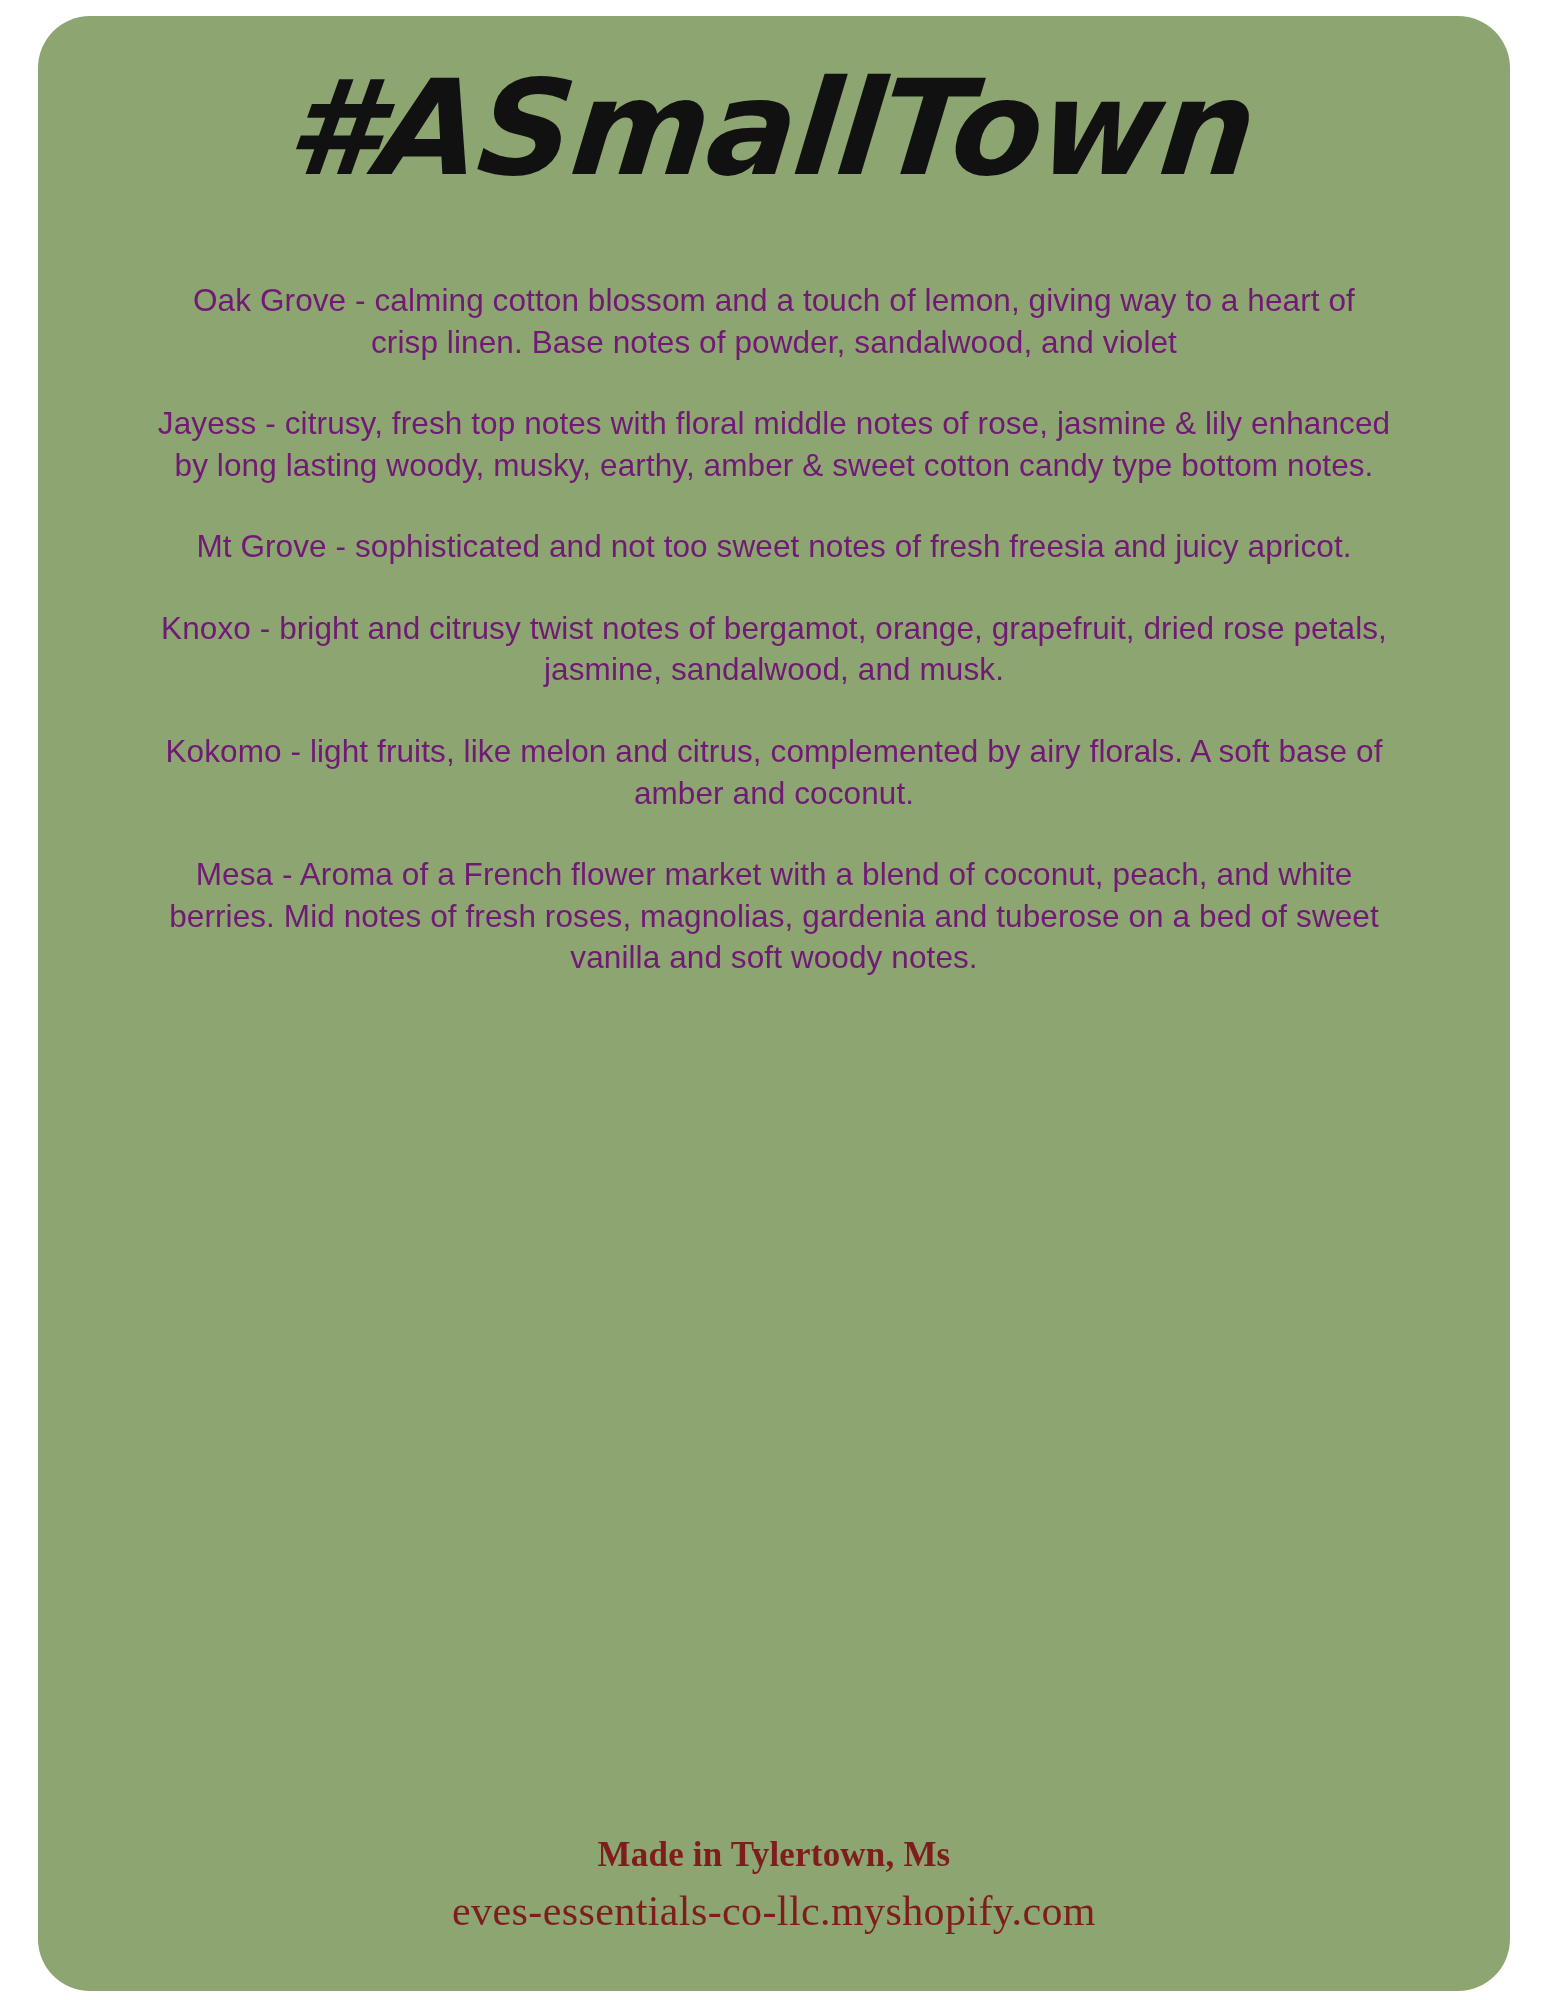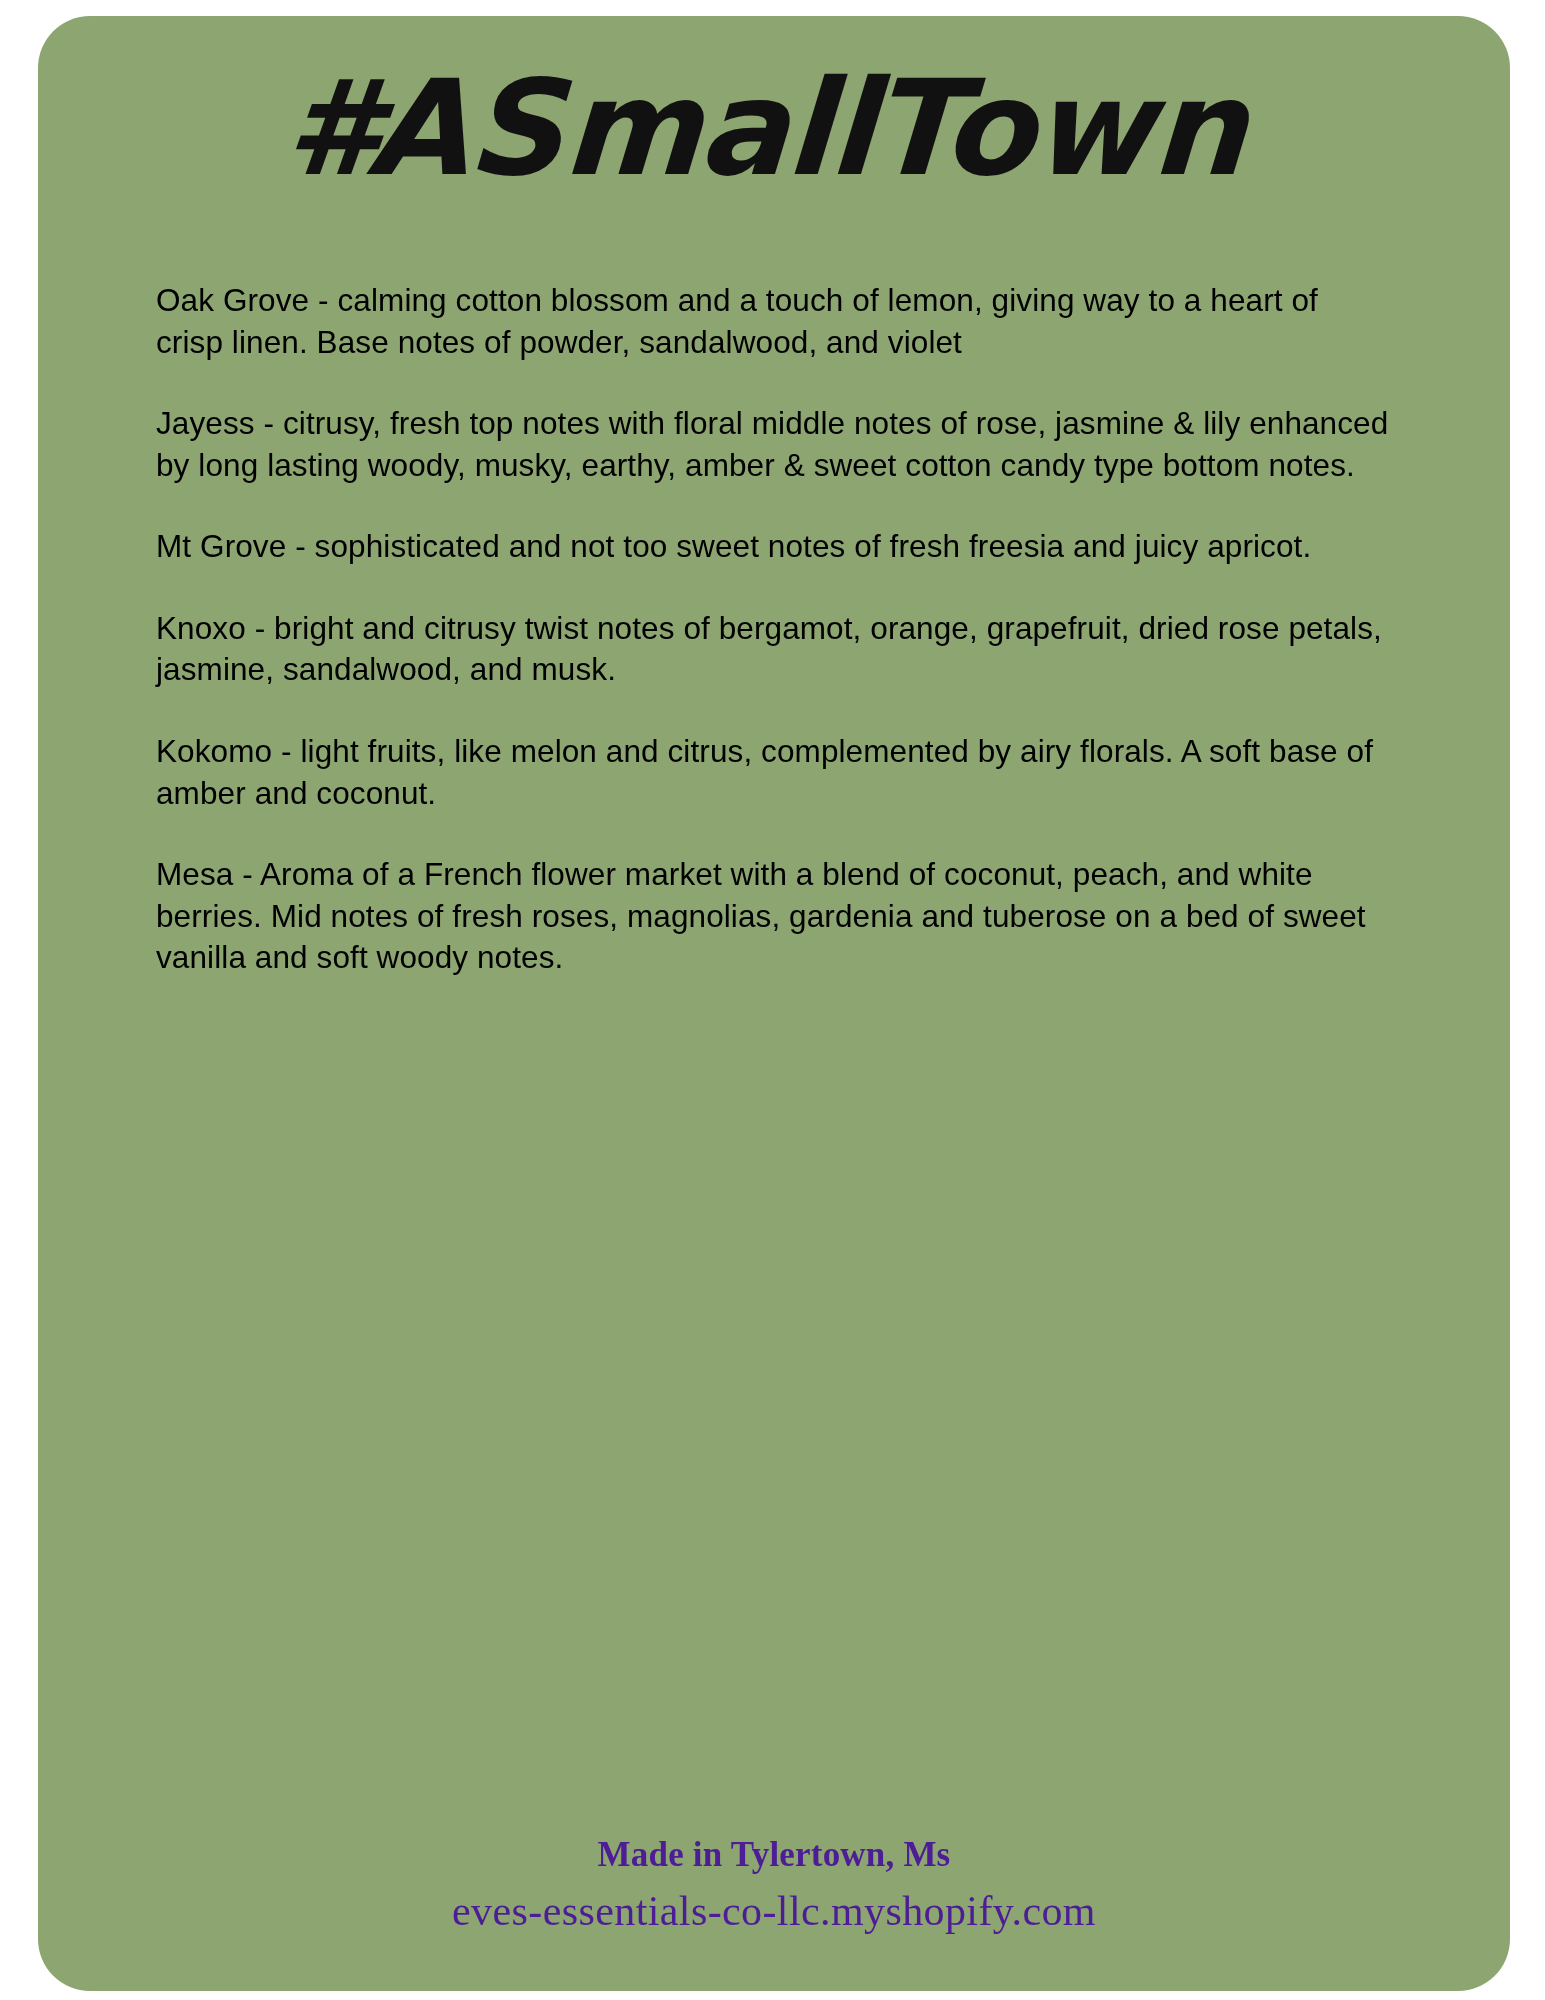--- a/index.html
+++ b/index.html
@@ -36,38 +36,38 @@
     margin: 0;
     padding-top: 46px;
     transform: skewX(-6deg);
     white-space: nowrap;
   }
   .body-block {
     margin-top: 86px;
     padding: 0 118px;
   }
   .scent {
-    color: #000000;
+    color: #701a75;
     font-family: "Liberation Sans", sans-serif;
     font-size: 31.5px;
     line-height: 1.32;
-    text-align: left;
+    text-align: center;
     margin: 0 0 40px 0;
     letter-spacing: 0.1px;
   }
   .scent:last-child {
     margin-bottom: 0;
   }
   .footer {
     position: absolute;
     left: 0;
     right: 0;
     bottom: 56px;
     text-align: center;
-    color: #4c1d95;
+    color: #7f1d1d;
     font-family: "Liberation Serif", serif;
   }
   .footer-made {
     font-size: 35px;
     font-weight: bold;
     margin-bottom: 12px;
     letter-spacing: 0.2px;
   }
   .footer-url {
     font-size: 42px;

